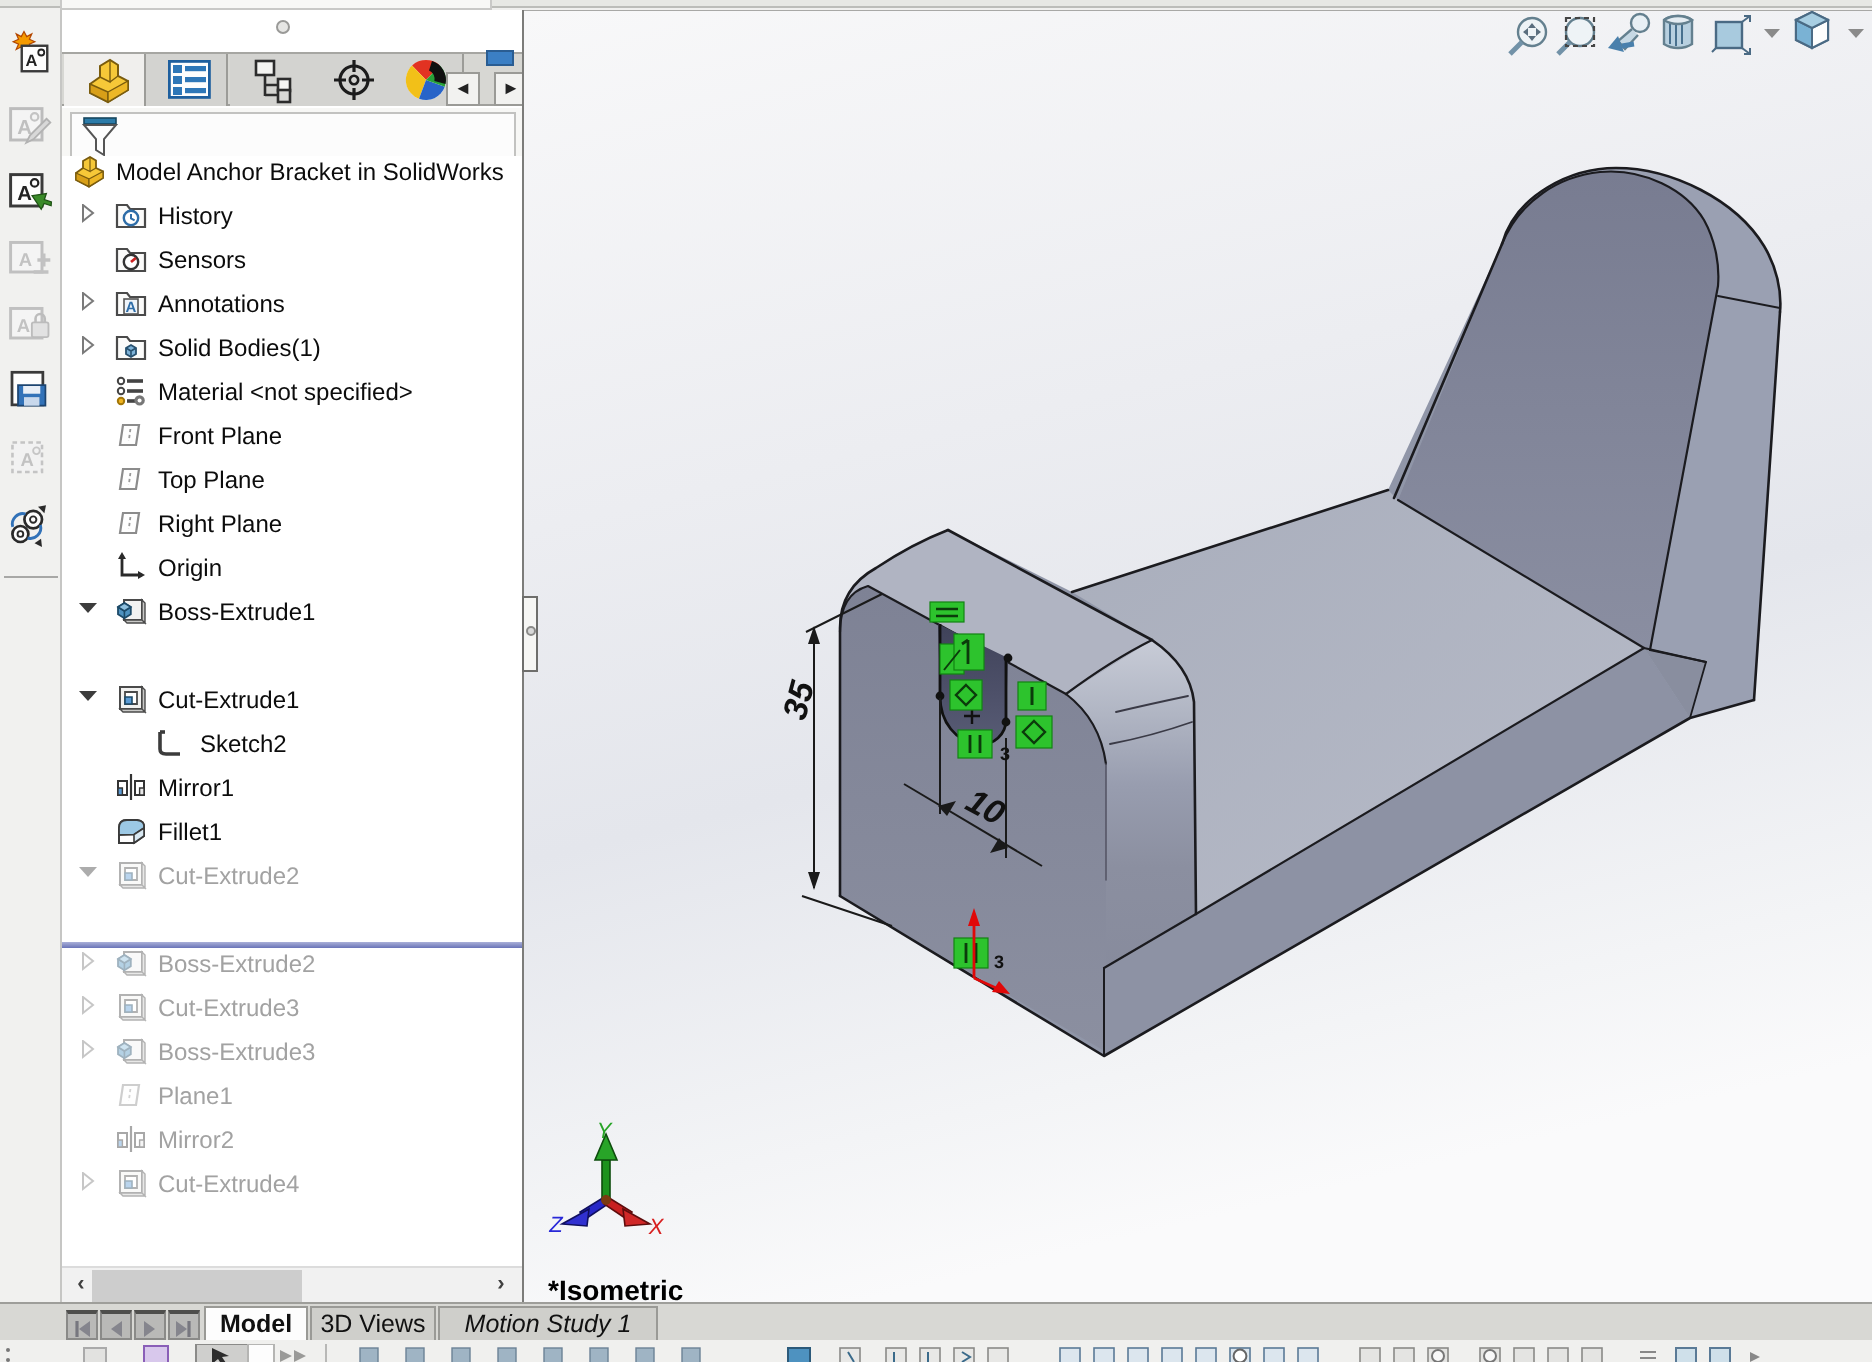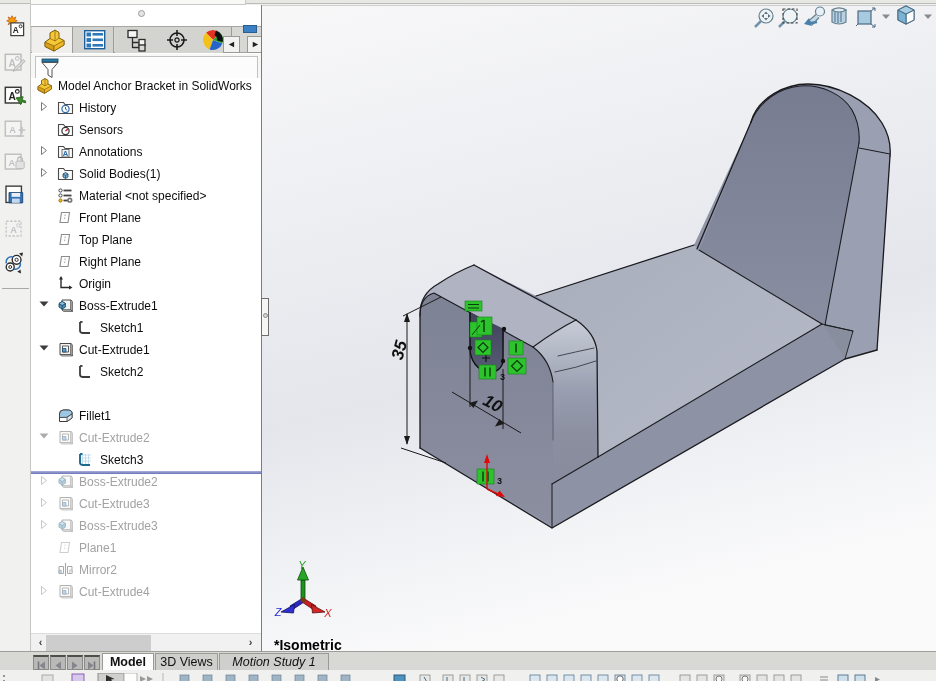--- a/index.html
+++ b/index.html
@@ -277,73 +277,68 @@
           </svg>
           <svg class="icon16" width="17" height="17" viewBox="0 0 17 17" style="left:26px">
             <path d="M5,3 h9 v10 h-9 z" fill="#f2f2f1" stroke="#4a4a4a" stroke-width="1"></path>
             <path d="M14,3 l1.5,1.5 v10 l-1.5,-1.5 z M5,13 l1.5,1.5 h9 l-1.5,-1.5z" fill="#c9c9c7" stroke="#4a4a4a" stroke-width="0.7"></path>
             <path d="M2,6.5 l3.2,-2 3.2,2 0,3.6 -3.2,2 -3.2,-2 z" fill="#4e92c0" stroke="#1d4a68" stroke-width="0.9"></path>
             <path d="M2,6.5 l3.2,2 3.2,-2 M5.2,8.5 v3.6" stroke="#1d4a68" stroke-width="0.8" fill="none"></path>
             <path d="M2,6.5 l3.2,-2 3.2,2 -3.2,2 z" fill="#8fc0de" stroke="#1d4a68" stroke-width="0.8"></path>
           </svg>
           <span class="txt" style="left:48px">Boss-Extrude1</span>
         </div>
-      <div class="row" style="top:237px">
-          <svg class="icon16" width="17" height="17" viewBox="0 0 17 17" style="left:45px">
-            <path d="M4,3 v8.5 q0,2.5 3,2.5 h7" fill="none" stroke="#3c3c3c" stroke-width="1.8"></path>
-            <path d="M4,3 h2.5" stroke="#3c3c3c" stroke-width="1.8"></path>
-          </svg>
-          <span class="txt" style="left:69px">Sketch1</span>
-        </div>
       <div class="row" style="top:259px">
           <svg class="arw" width="10" height="8" style="left:8px">
             <path d="M0.5,1.5 h9 l-4.5,5 z" fill="#3c3c3c"></path>
           </svg>
           <svg class="icon16" width="17" height="17" viewBox="0 0 17 17" style="left:26px">
             <path d="M3,2.5 h11 v11 h-11 z" fill="#f1f1f0" stroke="#4a4a4a" stroke-width="1"></path>
             <path d="M3,13.5 l1.5,1.5 h11 l-1.5,-1.5 z M14,2.5 l1.5,1.5 v11 l-1.5,-1.5z" fill="#c9c9c7" stroke="#4a4a4a" stroke-width="0.7"></path>
             <path d="M5.5,5 h6 v6 h-6 z" fill="#fff" stroke="#4a4a4a" stroke-width="0.9"></path>
             <path d="M5.5,7.5 h3.5 v3.5 h-3.5 z" fill="#5b9bd5" stroke="#1d4a68" stroke-width="0.8"></path>
           </svg>
           <span class="txt" style="left:48px">Cut-Extrude1</span>
         </div>
       <div class="row" style="top:281px">
           <svg class="icon16" width="17" height="17" viewBox="0 0 17 17" style="left:45px">
             <path d="M4,3 v8.5 q0,2.5 3,2.5 h7" fill="none" stroke="#3c3c3c" stroke-width="1.8"></path>
             <path d="M4,3 h2.5" stroke="#3c3c3c" stroke-width="1.8"></path>
           </svg>
           <span class="txt" style="left:69px">Sketch2</span>
         </div>
+      <div class="row" style="top:303px">
+          <svg class="icon16" width="17" height="17" viewBox="0 0 17 17" style="left:26px">
+            <path d="M8.5,2 v13" stroke="#333" stroke-width="1.1"></path>
+            <path d="M2,5.5 h4.5 v7 h-4.5 z" fill="#fff" stroke="#333" stroke-width="1"></path>
+            <path d="M2,9 h2.2 v3.5 h-2.2 z" fill="#5b9bd5" stroke="#333" stroke-width="0.7"></path>
+            <path d="M10.5,5.5 h4.5 v7 h-4.5 z" fill="#fff" stroke="#333" stroke-width="1"></path>
+            <path d="M12.8,9 h2.2 v3.5 h-2.2 z" fill="#e8e8e8" stroke="#333" stroke-width="0.7"></path>
+          </svg>
+          <span class="txt" style="left:48px">Mirror1</span>
+        </div>
       <div class="row" style="top:325px">
           <svg class="icon16" width="17" height="17" viewBox="0 0 17 17" style="left:26px">
             <path d="M2.5,7 q0,-4 4,-4 l5,0 q4,0.5 3.5,4 l0,4 -5,3.5 -7.5,0 z" fill="#fdfdfd" stroke="#3a3a3a" stroke-width="1"></path>
             <path d="M2.5,7 q0,-4 4,-4 l5,0 q4,0.5 3.5,4 l-5,3.3 -7.5,0.2 z" fill="#9cc8e4" stroke="#3a3a3a" stroke-width="0.9"></path>
             <path d="M10,10.3 l5,-3.3 0,4 -5,3.5 z" fill="#d8e8f2" stroke="#3a3a3a" stroke-width="0.8"></path>
           </svg>
           <span class="txt" style="left:48px">Fillet1</span>
         </div>
       <div class="row dim" style="top:347px">
           <svg class="arw" width="10" height="8" style="left:8px">
             <path d="M0.5,1.5 h9 l-4.5,5 z" fill="#3c3c3c"></path>
           </svg>
           <svg class="icon16" width="17" height="17" viewBox="0 0 17 17" style="left:26px">
             <path d="M3,2.5 h11 v11 h-11 z" fill="#f1f1f0" stroke="#4a4a4a" stroke-width="1"></path>
             <path d="M3,13.5 l1.5,1.5 h11 l-1.5,-1.5 z M14,2.5 l1.5,1.5 v11 l-1.5,-1.5z" fill="#c9c9c7" stroke="#4a4a4a" stroke-width="0.7"></path>
             <path d="M5.5,5 h6 v6 h-6 z" fill="#fff" stroke="#4a4a4a" stroke-width="0.9"></path>
             <path d="M5.5,7.5 h3.5 v3.5 h-3.5 z" fill="#5b9bd5" stroke="#1d4a68" stroke-width="0.8"></path>
           </svg>
           <span class="txt" style="left:48px">Cut-Extrude2</span>
-        </div>
-      <div class="row" style="top:369px">
-          <svg class="icon16" width="17" height="17" viewBox="0 0 17 17" style="left:45px">
-            <path d="M5,4 h10 M5,7 h10 M5,10 h10 M6.5,3 v11 M9.5,3 v11 M12.5,3 v11" stroke="#b9d8e8" stroke-width="0.8"></path>
-            <path d="M4,3 v8.5 q0,2.5 3,2.5 h7" fill="none" stroke="#1d6a8e" stroke-width="1.9"></path>
-            <path d="M4,3 h2.5" stroke="#1d6a8e" stroke-width="1.9"></path>
-          </svg>
-          <span class="txt" style="left:69px">Sketch3</span>
         </div>
       <div class="row dim" style="top:391px">
           <svg class="arw" width="8" height="10" style="left:9px">
             <path d="M1.5,0.5 L6.5,4.5 L1.5,8.5 z" fill="#fdfdfd" stroke="#7a7a7a" stroke-width="1"></path>
           </svg>
           <svg class="icon16" width="17" height="17" viewBox="0 0 17 17" style="left:26px">
             <path d="M5,3 h9 v10 h-9 z" fill="#f2f2f1" stroke="#4a4a4a" stroke-width="1"></path>
             <path d="M14,3 l1.5,1.5 v10 l-1.5,-1.5 z M5,13 l1.5,1.5 h9 l-1.5,-1.5z" fill="#c9c9c7" stroke="#4a4a4a" stroke-width="0.7"></path>
             <path d="M2,6.5 l3.2,-2 3.2,2 0,3.6 -3.2,2 -3.2,-2 z" fill="#4e92c0" stroke="#1d4a68" stroke-width="0.9"></path>
             <path d="M2,6.5 l3.2,2 3.2,-2 M5.2,8.5 v3.6" stroke="#1d4a68" stroke-width="0.8" fill="none"></path>

